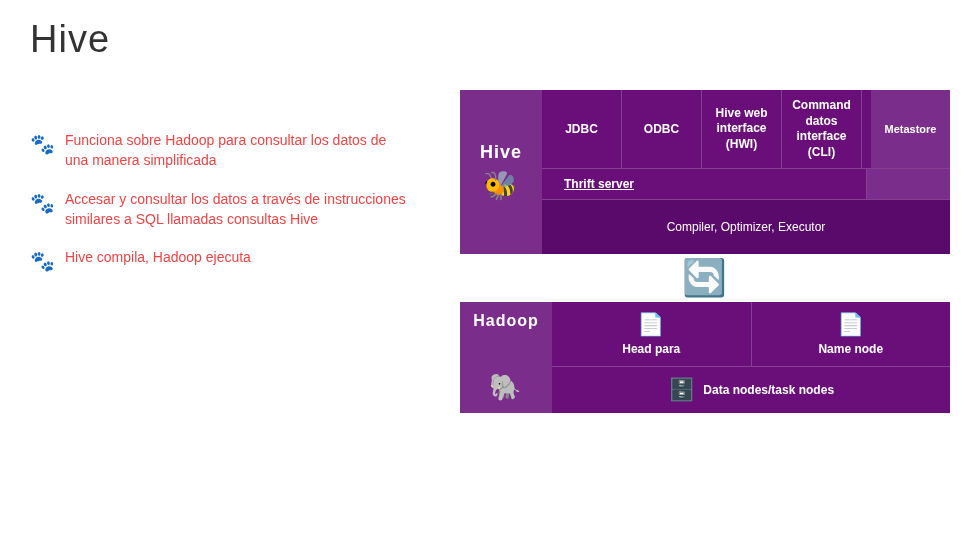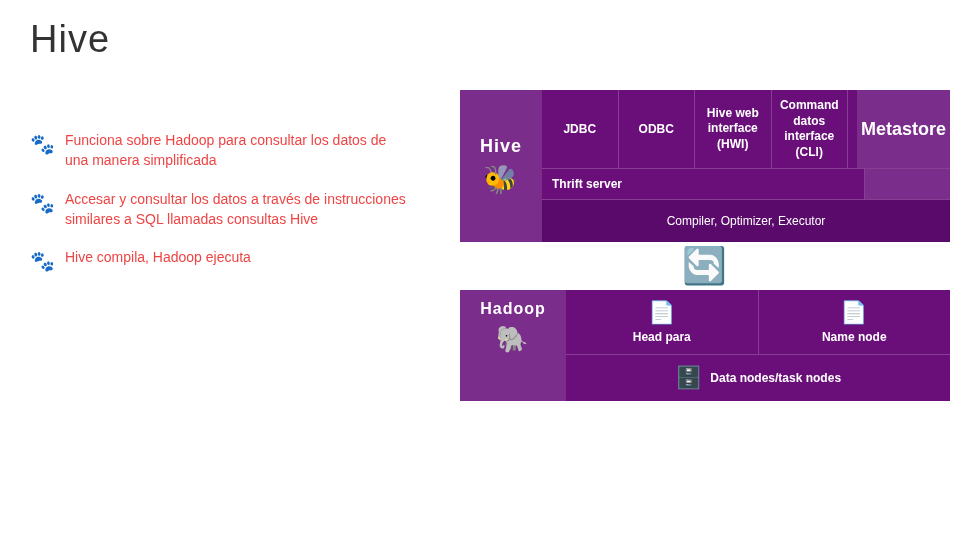--- a/index.html
+++ b/index.html
@@ -110,38 +110,38 @@
       font-weight: 600;
       color: #fff;
       text-align: center;
     }
     .hive-cell:last-child {
       border-right: none;
     }
 
     .hive-cell.metastore {
       background: #7b2d8b;
-      font-size: 18px;
+      font-size: 11px;
       margin-left: 9px;
     }
 
     .hive-cell-multi {
       display: flex;
       flex-direction: column;
       align-items: center;
       justify-content: center;
       line-height: 1.3;
     }
 
     .hive-bottom-row {
       background: #5a0a6a;
       display: flex;
       align-items: center;
       justify-content: center;
-      padding: 14px;
+      padding: 20px;
       font-size: 12px;
       color: #fff;
       font-weight: 500;
     }
 
     
     .sync-area {
       display: flex;
       align-items: center;
       justify-content: center;
@@ -153,26 +153,26 @@
       color: #1ea0d5;
     }
 
     
     .hadoop-section {
       display: flex;
       align-items: stretch;
     }
 
     .hadoop-label-box {
-      width: 106px;
+      width: 92px;
       background: #7b2d8b;
       display: flex;
       flex-direction: column;
       align-items: center;
-      justify-content: flex-start;
+      justify-content: space-between;
       padding: 10px 6px;
     }
     .hadoop-label-text {
       color: #fff;
       font-size: 16px;
       font-weight: 600;
       letter-spacing: 1px;
       margin-bottom: 6px;
     }
     .elephant-icon {
@@ -272,21 +272,21 @@
           <div class="hive-cell-multi">
             <span>Command</span>
             <span>datos</span>
             <span>interface</span>
             <span>(CLI)</span>
           </div>
         </div>
         <div class="hive-cell metastore">Metastore</div>
       </div>
       <div style="display:flex; border-bottom: 1px solid rgba(255,255,255,0.2);">
-        <div class="hive-cell" style="flex:4; justify-content:flex-start; padding-left:10px;">Thrift server</div>
+        <div class="hive-cell" style="flex:4; justify-content:flex-start; padding-left:22px;text-decoration:underline;">Thrift server</div>
         <div class="hive-cell" style="flex:1; background:#7b2d8b;"></div>
       </div>
       <div class="hive-bottom-row">
         <span>Compiler, Optimizer, Executor</span>
       </div>
     </div>
   </div>
 
   <div class="sync-area">
     <span class="sync-icon">🔄</span>

